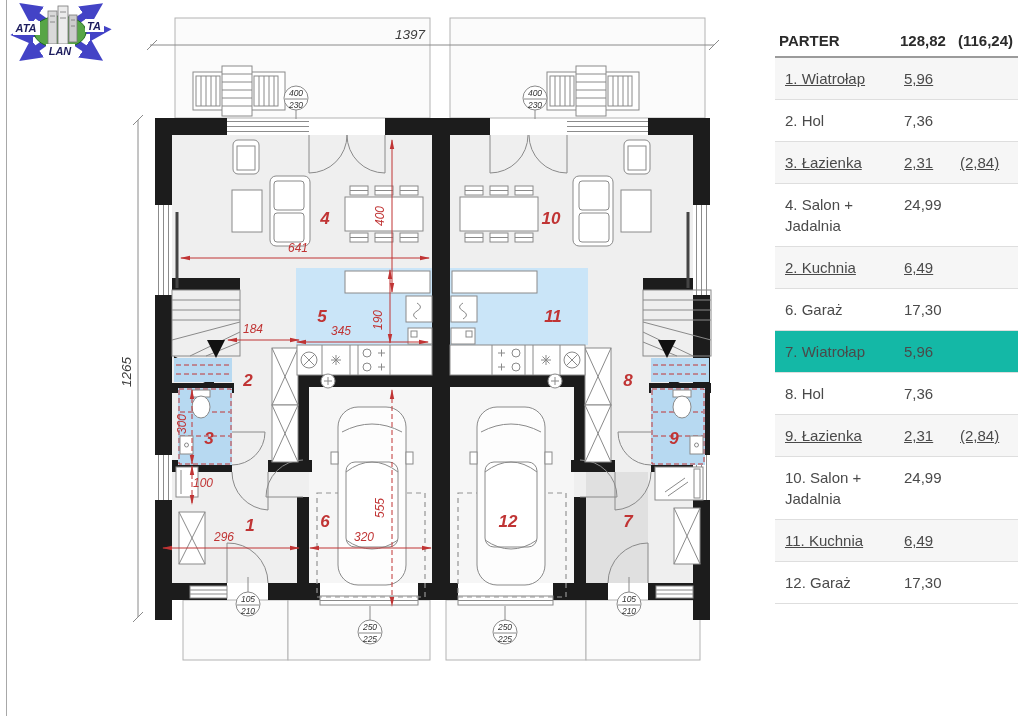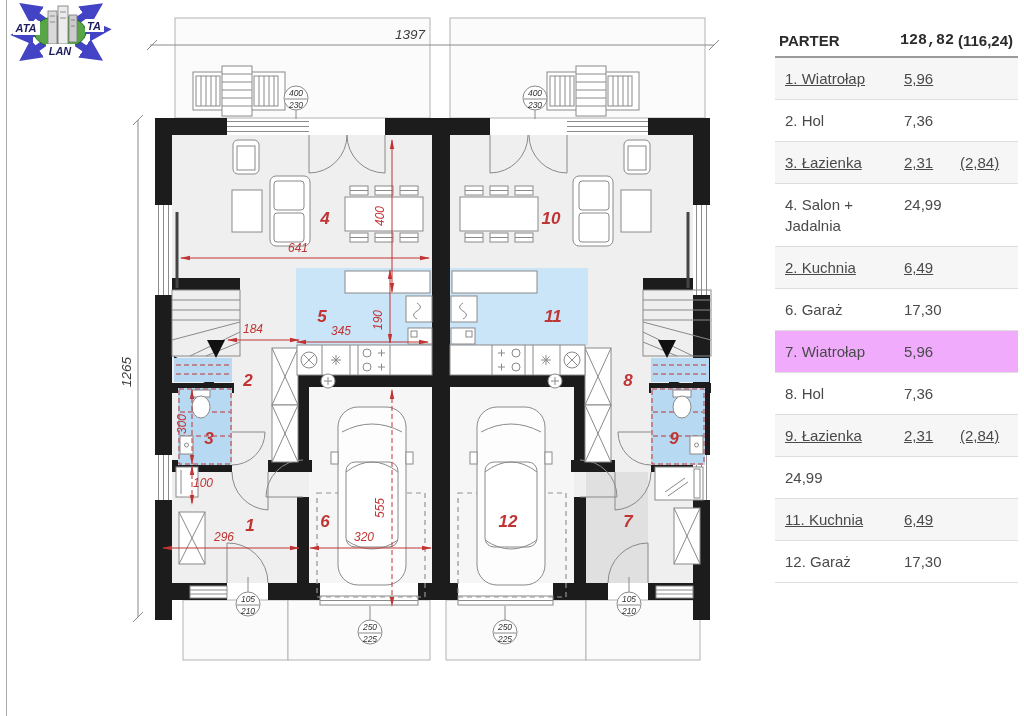--- a/index.html
+++ b/index.html
@@ -5,29 +5,29 @@
   html,body{margin:0;padding:0;background:#fff;}
   body{width:1024px;height:716px;position:relative;overflow:hidden;
        font-family:"Liberation Sans",sans-serif;}
   .page-edge{position:absolute;left:6px;top:0;width:1px;height:716px;background:#a8a8a8;}
 
   
   .legend{position:absolute;left:775px;top:28px;width:243px;font-size:15px;color:#4a4a4a;}
   .legend .hdr{display:flex;align-items:flex-start;padding:4px 8px 7px 4px;
                border-bottom:2px solid #9b9b9b;font-weight:bold;color:#2b2b2b;}
   .legend .hdr .lbl{flex:1;}
-  .legend .hdr .area{width:58px;font-family:Liberation Mono, monospace;}
+  .legend .hdr .area{width:58px;}
   .legend .hdr .alt{width:52px;text-align:right;}
   .legend .row{display:flex;align-items:flex-start;padding:10px 8px 10px 10px;
                border-bottom:1px solid #dedede;line-height:21px;}
   .legend .row .lbl{flex:1;padding-right:4px;}
   .legend .row .area{width:56px;}
   .legend .row .alt{width:50px;}
   .legend .row.shade{background:#f6f6f6;text-decoration:underline;}
-  .legend .row.hl{background:#f0abfc;}
+  .legend .row.hl{background:#14b8a6;}
 
   
   .plan{position:absolute;left:0;top:0;}
   .plan text{font-family:"Liberation Sans",sans-serif;}
   .wl{fill:#1c1c1c;}
   .thin{stroke:#8c8c8c;stroke-width:1;fill:none;}
   .lite{stroke:#b3b3b3;stroke-width:1;fill:#fbfbfb;}
   .fur{stroke:#8a8a8a;stroke-width:1;fill:#fff;}
   .furl{stroke:#8a8a8a;stroke-width:1;fill:none;}
   .red{stroke:#c03434;stroke-width:1;fill:none;}
@@ -607,20 +607,21 @@
     <span class="lbl">8. Hol</span>
     <span class="area">7,36</span>
     <span class="alt"></span>
   </div>
   <div class="row shade">
     <span class="lbl">9. Łazienka</span>
     <span class="area">2,31</span>
     <span class="alt">(2,84)</span>
   </div>
   <div class="row">
+    <span class="lbl">10. Salon + Jadalnia</span>
     <span class="area">24,99</span>
     <span class="alt"></span>
   </div>
   <div class="row shade">
     <span class="lbl">11. Kuchnia</span>
     <span class="area">6,49</span>
     <span class="alt"></span>
   </div>
   <div class="row">
     <span class="lbl">12. Garaż</span>

